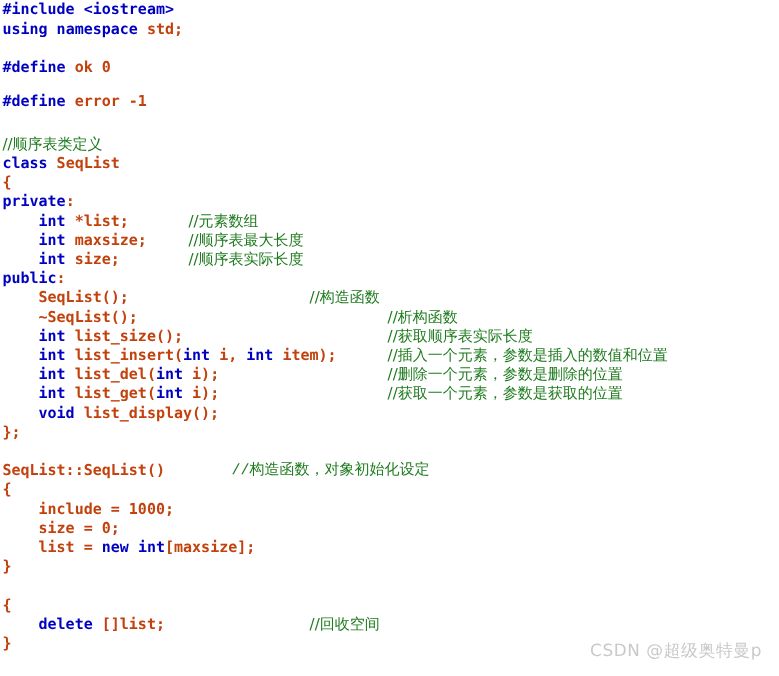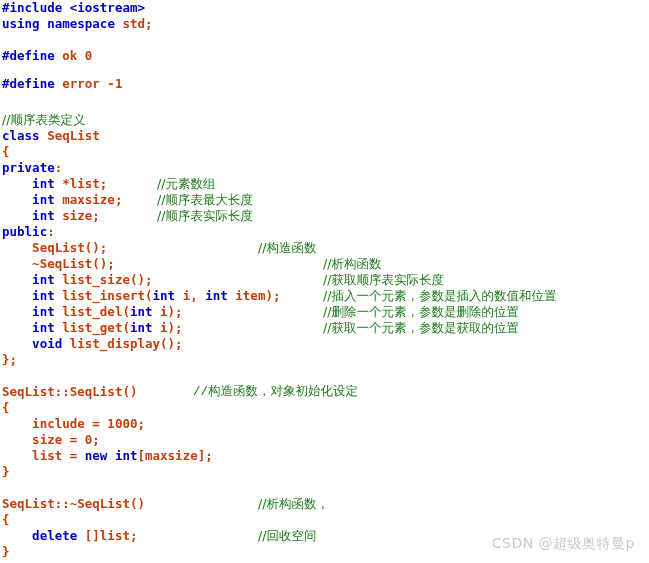--- a/index.html
+++ b/index.html
@@ -95,19 +95,18 @@
       <div class="code-line" style="top: 0px;"><span class="code-main"><span class="pl">    </span><span class="kw">void</span><span class="pl"> list_display();</span></span></div>
       <div class="code-line" style="top: 0px;"><span class="code-main"><span class="pl">};</span></span></div>
       <div class="code-line" style="top: 0px;"></div>
       <div class="code-line" style="top: 0px; text-align: right;"><span class="code-main"><span class="pl">SeqList::SeqList()</span></span><span class="code-comment" style="left: 193px; font-family: Liberation Mono, monospace;">//构造函数，对象初始化设定</span></div>
       <div class="code-line" style="top: 0px;"><span class="code-main"><span class="pl">{</span></span></div>
       <div class="code-line" style="top: 0px;"><span class="code-main"><span class="pl">    include = 1000;</span></span></div>
       <div class="code-line" style="top: 0px;"><span class="code-main"><span class="pl">    size = 0;</span></span></div>
       <div class="code-line" style="top: 0px;"><span class="code-main"><span class="pl">    list = </span><span class="kw">new</span><span class="pl"> </span><span class="kw">int</span><span class="pl">[maxsize];</span></span></div>
       <div class="code-line" style="top: 0px;"><span class="code-main"><span class="pl">}</span></span></div>
       <div class="code-line" style="top: 0px;"></div>
-      <div class="code-line" style="top: 0px;"><span class="code-main"><span class="pl">SeqList::~SeqList()</span></span><span class="code-comment" style="left: 258px;">//析构函数，</span></div>
       <div class="code-line" style="top: 0px;"><span class="code-main"><span class="pl">{</span></span></div>
       <div class="code-line" style="top: 0px; text-align: right;"><span class="code-main"><span class="pl">    </span><span class="kw">delete</span><span class="pl"> []list;</span></span><span class="code-comment" style="left: 258px;">//回收空间</span></div>
       <div class="code-line" style="top: 0px;"><span class="code-main"><span class="pl">}</span></span></div>
     </div>
   <div class="watermark">CSDN @超级奥特曼p</div>
 </div>
 
 </body></html>

